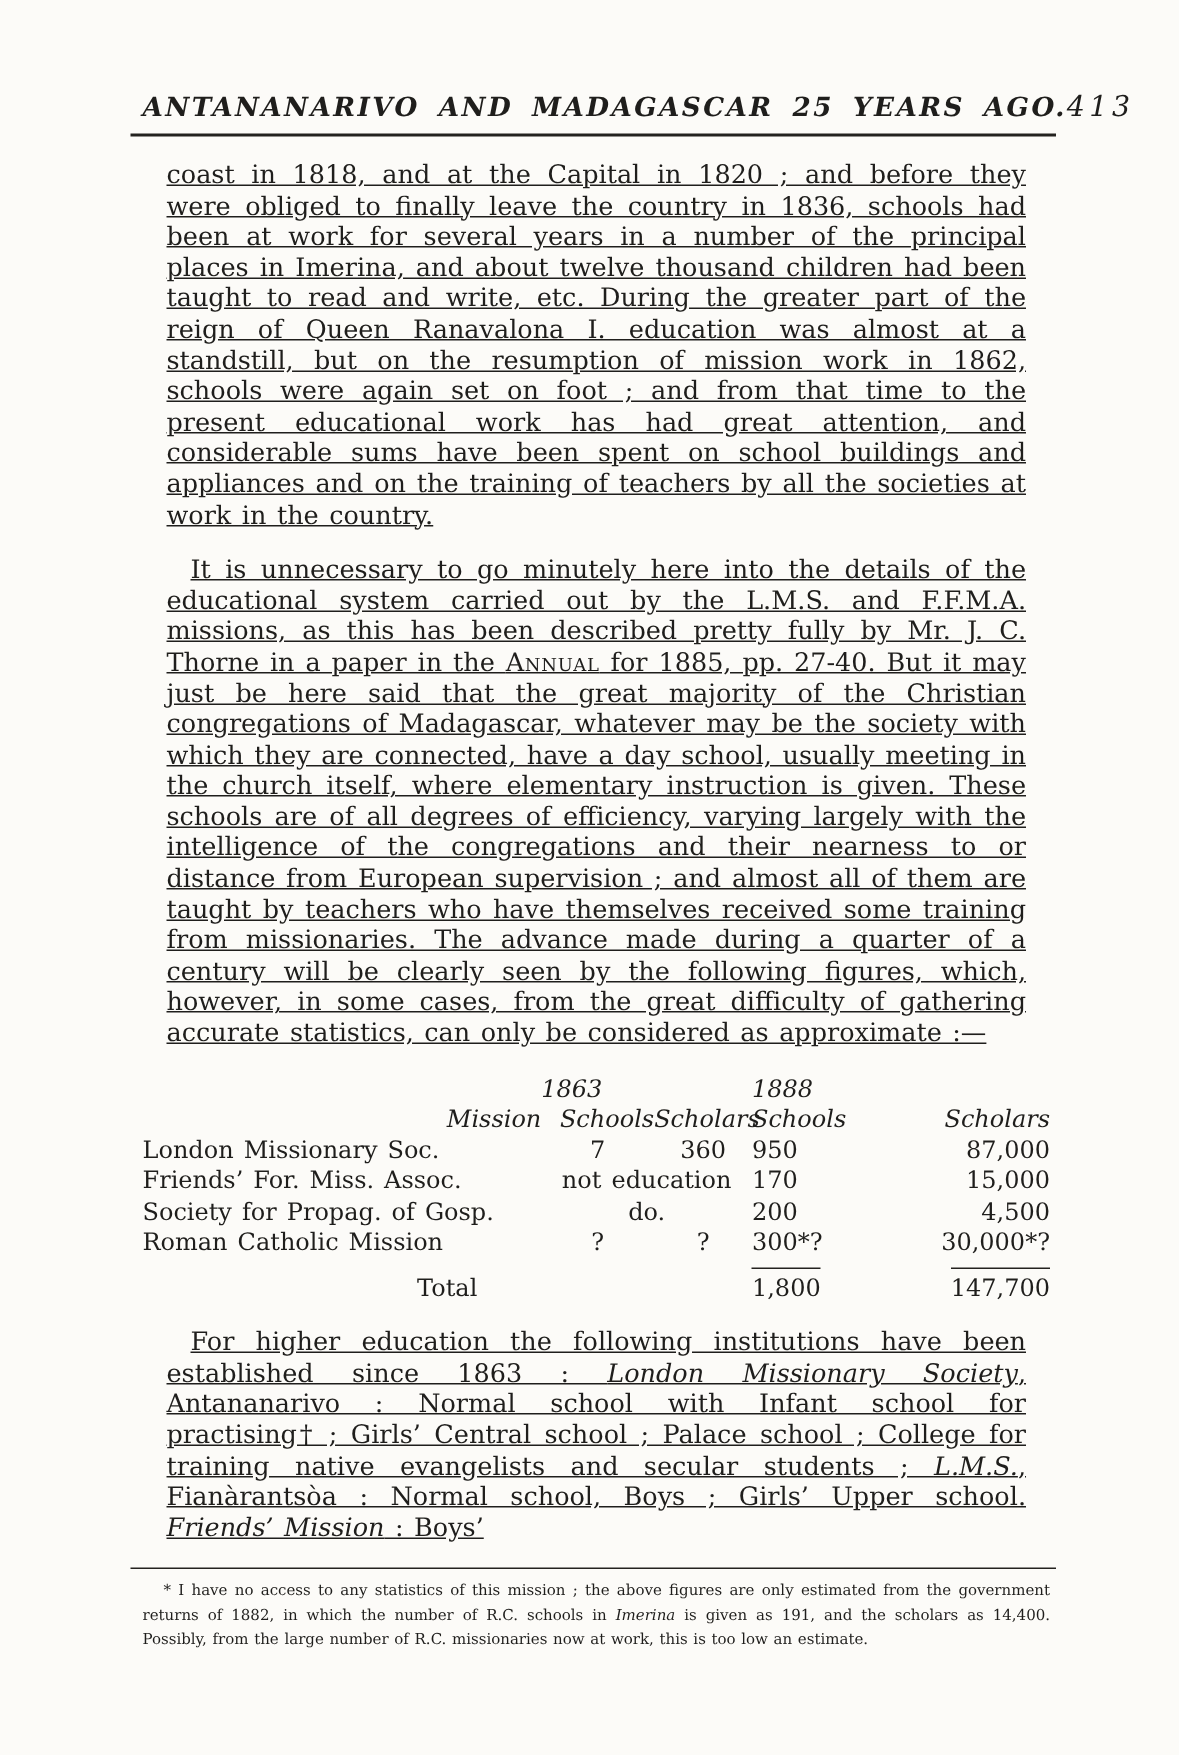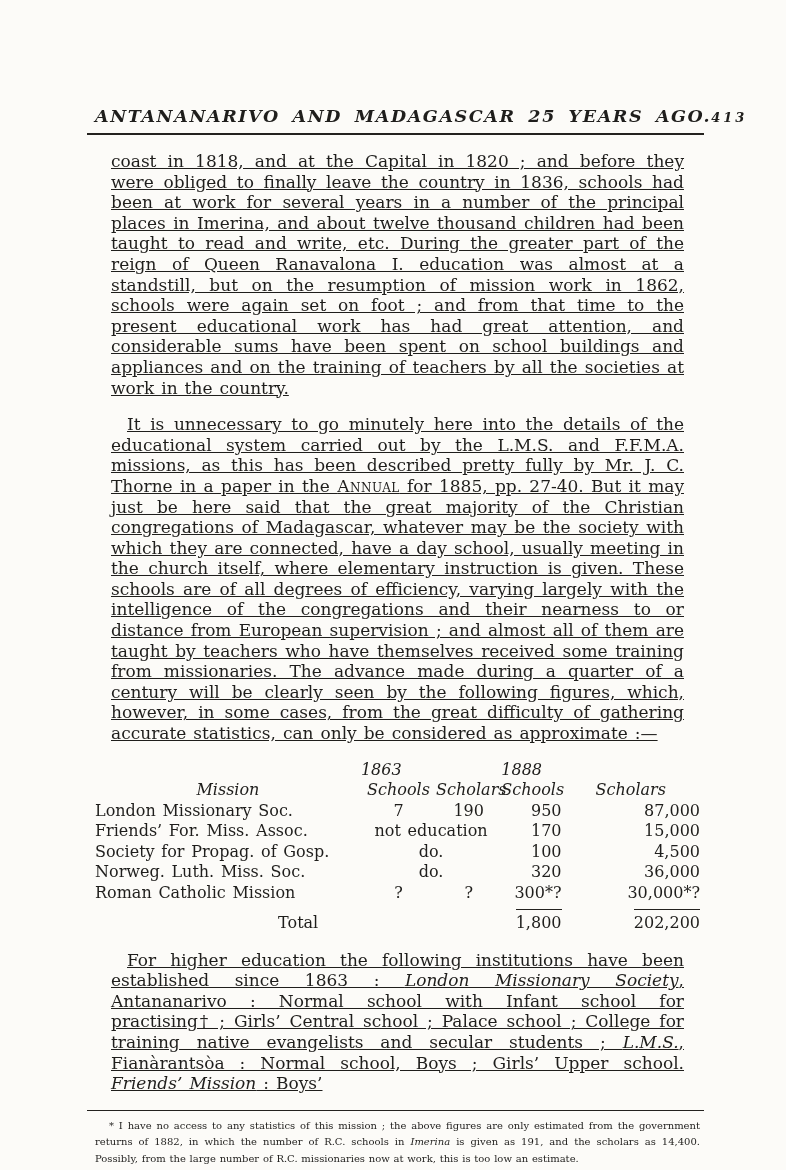--- a/index.html
+++ b/index.html
@@ -1,52 +1,52 @@
 <!DOCTYPE html>
 <html><head>
 <meta charset="utf-8">
 <style>
   html,body{margin:0;padding:0;background:#fcfbf8;}
   .page{
     position:relative;
     width:786px;height:1170px;box-sizing:border-box;
-    padding:106px 86px 0 95px;
+    padding:60px 86px 0 95px;
     background:#fcfbf8;color:#1f1e1c;
     font-family:"DejaVu Serif","Liberation Serif",serif;
   }
   
   .running-header{
     display:flex;justify-content:space-between;align-items:baseline;
     font-style:italic;font-weight:bold;
     font-size:17.5px;letter-spacing:1.6px;word-spacing:5px;
     white-space:nowrap;
   }
-  .page-number{font-size:13px;letter-spacing:3px;font-weight:bold;}
+  .page-number{font-size:19px;letter-spacing:3px;font-weight:normal;}
   .header-rule{border-bottom:2.3px solid #24221f;margin:7px -4px 0 -8px;}
 
   
   .body-copy{margin-top:15px;font-size:17px;line-height:20.6px;text-align:justify;word-spacing:1.6px;}
   .body-copy p{margin:16px;text-decoration:underline;}
   .body-copy p.indent{text-indent:16px;}
   .italic{font-style:italic;}
   .smallcaps{font-variant:small-caps;letter-spacing:0.5px;}
 
   
   .stat-table{
     width:100%;border-collapse:collapse;table-layout:fixed;
     font-size:16px;line-height:20.5px;margin:5px 0 9px 0;
   }
   .stat-table th,.stat-table td{padding:0;font-weight:normal;vertical-align:baseline;}
   .stat-table th{font-style:italic;}
   .year-head{text-align:left;font-style:normal;}
-  .h-center{text-align:center;}
+  .h-center{text-align:right;}
   .c-mission{text-align:left;padding-left:37px;}
   .c-s63{text-align:center;}
   .c-sc63{text-align:center;}
-  .c-s88{text-align:right;padding-right:12px;}
+  .c-s88{text-align:left;padding-right:12px;}
   .c-sc88{text-align:right;padding-right:48px;}
   .c-span63{text-align:center;}
   .total-row td{padding-top:6px;}
   .total-label{text-align:center;}
   .sumline{display:inline-block;border-top:1.6px solid #24221f;padding-top:3px;}
 
   
   .footnote-rule{border-bottom:1.8px solid #24221f;margin:9px -4px 7px -8px;}
   .footnotes{font-size:10px;line-height:16.6px;text-align:justify;word-spacing:0.6px;}
   .footnotes p{margin:0;text-indent:14px;}
@@ -85,53 +85,47 @@
           <th class="h-center">Schools</th>
           <th class="h-center">Scholars</th>
           <th class="h-center">Schools</th>
           <th class="h-center">Scholars</th>
         </tr>
       </thead>
       <tbody>
         <tr>
           <td class="c-mission">London Missionary Soc.</td>
           <td class="c-s63">7</td>
-          <td class="c-sc63">190</td>
+          <td class="c-sc63">360</td>
           <td class="c-s88">950</td>
           <td class="c-sc88">87,000</td>
         </tr>
         <tr>
           <td class="c-mission">Friends’ For. Miss. Assoc.</td>
           <td class="c-span63" colspan="2">not education</td>
           <td class="c-s88">170</td>
           <td class="c-sc88">15,000</td>
         </tr>
         <tr>
           <td class="c-mission">Society for Propag. of Gosp.</td>
           <td class="c-span63" colspan="2">do.</td>
-          <td class="c-s88">100</td>
+          <td class="c-s88">200</td>
           <td class="c-sc88">4,500</td>
-        </tr>
-        <tr>
-          <td class="c-mission">Norweg. Luth. Miss. Soc.</td>
-          <td class="c-span63" colspan="2">do.</td>
-          <td class="c-s88">320</td>
-          <td class="c-sc88">36,000</td>
         </tr>
         <tr>
           <td class="c-mission">Roman Catholic Mission</td>
           <td class="c-s63">?</td>
           <td class="c-sc63">?</td>
           <td class="c-s88">300*?</td>
           <td class="c-sc88">30,000*?</td>
         </tr>
         <tr class="total-row">
           <td class="total-label" colspan="3">Total</td>
           <td class="c-s88"><span class="sumline">1,800</span></td>
-          <td class="c-sc88"><span class="sumline">202,200</span></td>
+          <td class="c-sc88"><span class="sumline">147,700</span></td>
         </tr>
       </tbody>
     </table>
 
     <p class="indent"><span>For higher education the following institutions have been established since 1863&nbsp;: </span><span class="italic">London Missionary Society</span><span>, Antananarivo&nbsp;: Normal school with Infant school for practising†&nbsp;; Girls’ Central school&nbsp;; Palace school&nbsp;; College for training native evangelists and secular students&nbsp;; </span><span class="italic">L.M.S.</span><span>, Fianàrantsòa&nbsp;: Normal school, Boys&nbsp;; Girls’ Upper school. </span><span class="italic">Friends’ Mission</span><span>&nbsp;: Boys’</span></p>
   </div>
 
   <div class="footnote-rule"></div>
 
   <div class="footnotes">

